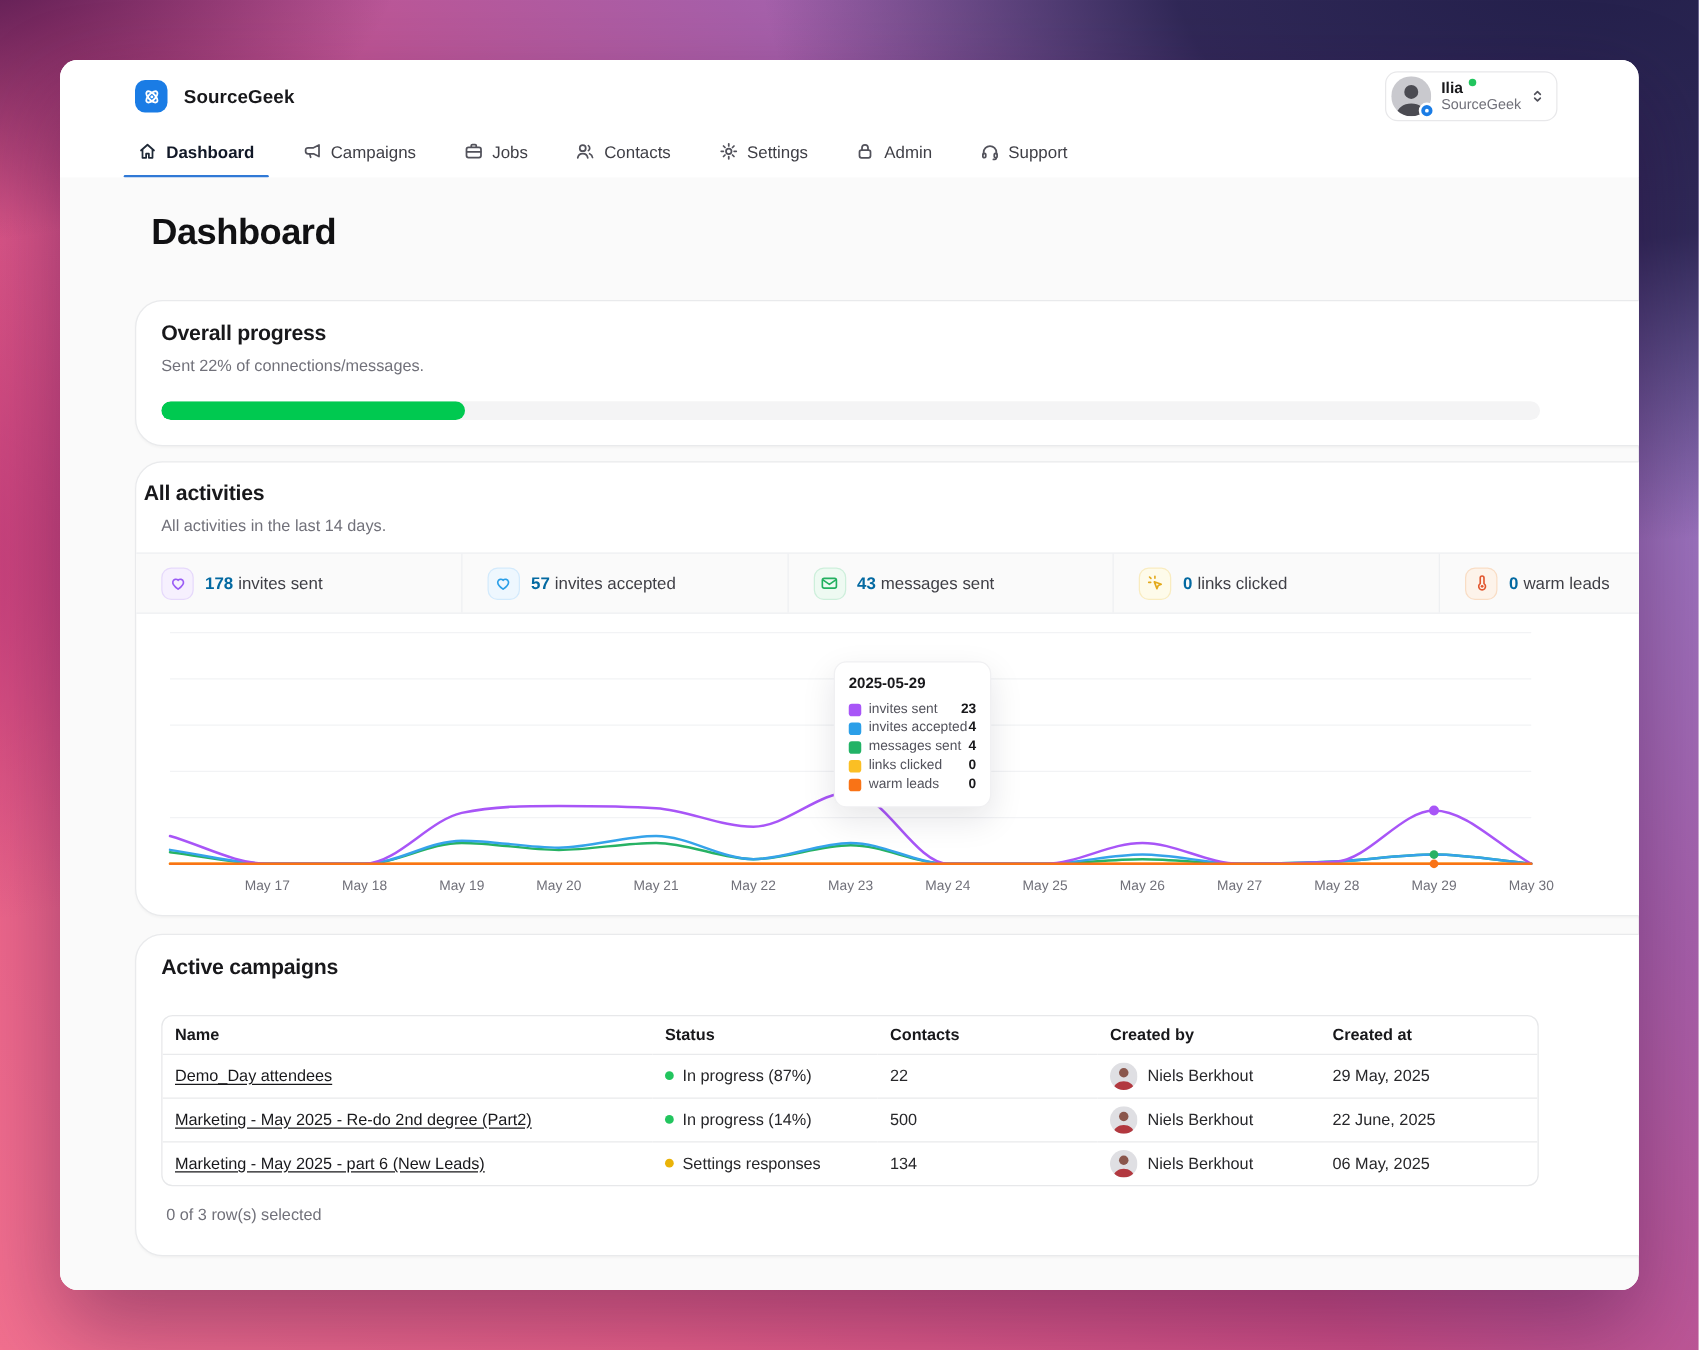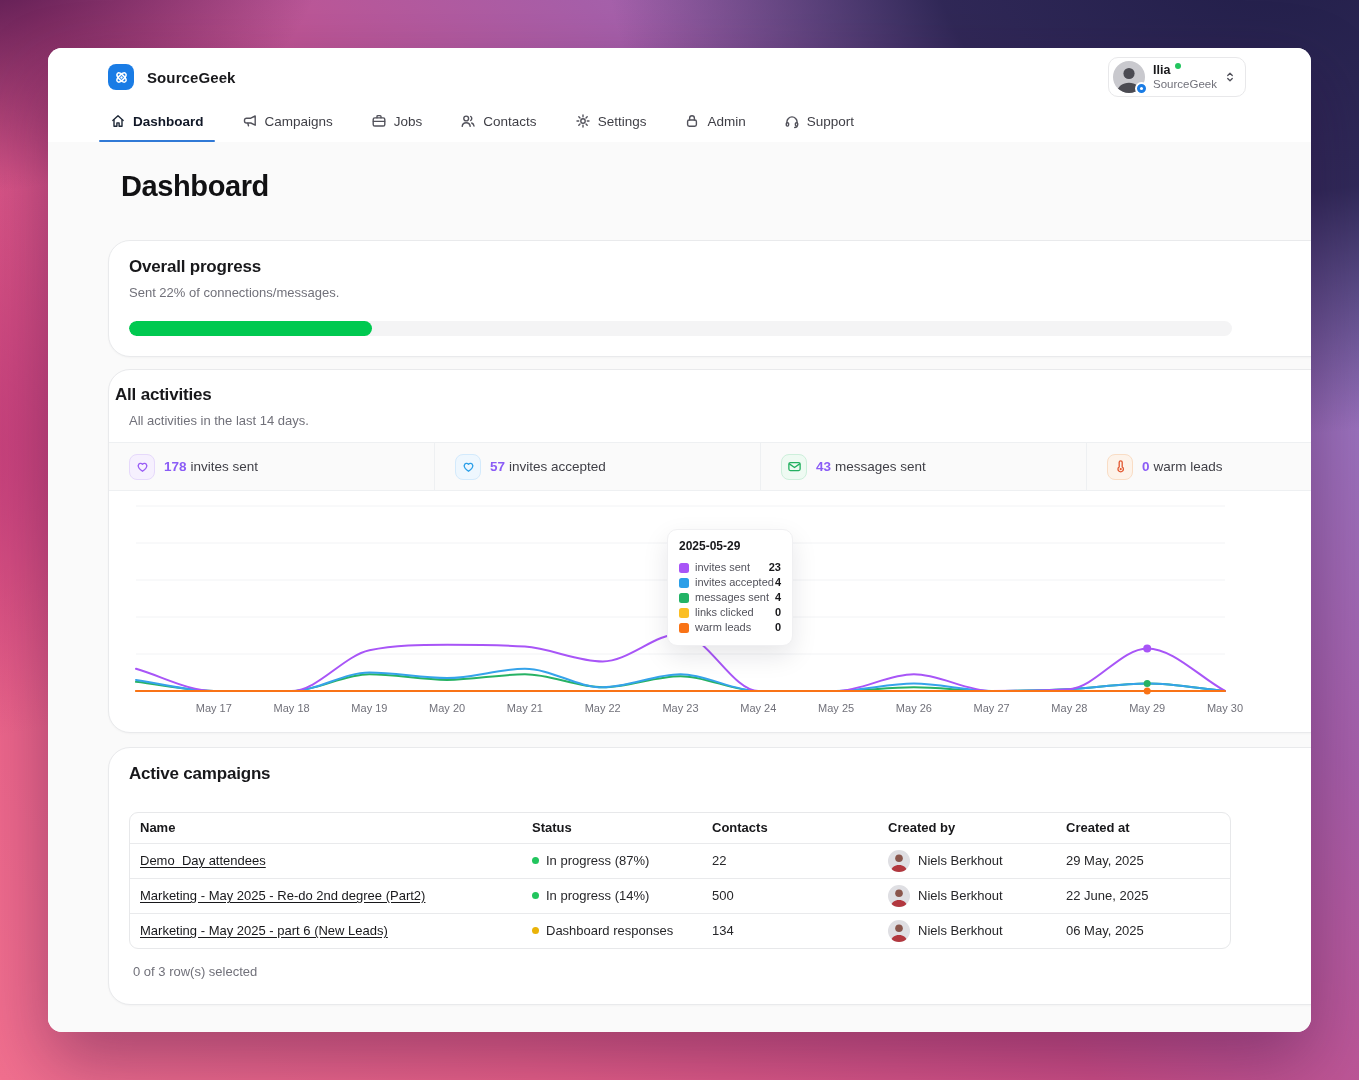--- a/index.html
+++ b/index.html
@@ -63,21 +63,21 @@
   
   #card-activities{ top:227px; height:364px; }
   #card-activities h2{ position:absolute; left:6px; top:15px; }
   #card-activities .sub{ position:absolute; left:20px; top:43px; }
   .stats-band{ position:absolute; left:0; right:0; top:72px; height:49px; background:#fafafa;
     border-top:1px solid #eef0f2; border-bottom:1px solid #eef0f2; display:flex; }
   .stat-cell{ flex:1; display:flex; align-items:center; gap:9px; padding-left:20px; }
   .stat-cell + .stat-cell{ border-left:1px solid #eef0f2; }
   .stat-ic{ width:26px; height:26px; border-radius:8px; border:1px solid; display:flex; align-items:center; justify-content:center; }
   .stat-text{ font-size:13.5px; color:#3f3f46; }
-  .stat-text b{ color:#8b5cf6; font-weight:700; margin-right:4px; }
+  .stat-text b{ color:#0369a1; font-weight:700; margin-right:4px; }
   .chart-wrap{ position:absolute; left:27px; top:136px; width:1089px; height:212px; }
   .chart-tooltip{ position:absolute; left:531px; top:23px; width:126px; background:#fff; border:1px solid #f0f0f2;
     border-radius:10px; box-shadow:0 10px 26px rgba(20,20,40,.10); padding:9px 11px 10px; }
   .ct-title{ font-size:12px; font-weight:700; color:#18181b; margin-bottom:7px; }
   .ct-row{ display:flex; align-items:center; font-size:11px; color:#52525b; line-height:15px; }
   .ct-row .sq{ width:10px; height:10px; border-radius:2.5px; margin-right:6px; flex:0 0 10px; }
   .ct-row .lbl{ flex:1; }
   .ct-row .val{ font-weight:700; color:#18181b; }
   
   #card-campaigns{ top:605px; height:258px; }
@@ -250,20 +250,29 @@
               <span class="stat-text"><b>57</b>invites accepted</span>
             </div>
             <div class="stat-cell">
               <span class="stat-ic" style="background:#eefaf2;border-color:#cdefdb;color:#23b060">
                 <svg width="15" height="15" viewBox="0 0 16 16" fill="none" stroke="currentColor" stroke-width="1.4" stroke-linecap="round" stroke-linejoin="round">
                   <rect x="2" y="3.9" width="12" height="8.4" rx="1.6"></rect>
                   <path d="M2.5 5.2 8 9.1l5.5-3.9"></path>
                 </svg>
               </span>
               <span class="stat-text"><b>43</b>messages sent</span>
+            </div>
+            <div class="stat-cell">
+              <span class="stat-ic" style="background:#fefbea;border-color:#f9ecc0;color:#e3a91b">
+                <svg width="15" height="15" viewBox="0 0 16 16" fill="none" stroke="currentColor" stroke-width="1.4" stroke-linecap="round" stroke-linejoin="round">
+                  <path d="M6.9 6.9 12.8 9l-2.6 1.1L9.1 12.7z"></path>
+                  <path d="M2.8 2.8 4 4M7.4 2.1v1.7M2.1 7.4h1.7"></path>
+                </svg>
+              </span>
+              <span class="stat-text"><b>0</b>links clicked</span>
             </div>
             <div class="stat-cell">
               <span class="stat-ic" style="background:#fdf3ea;border-color:#f9ddc5;color:#e2572f">
                 <svg width="15" height="15" viewBox="0 0 16 16" fill="none" stroke="currentColor" stroke-width="1.4" stroke-linecap="round" stroke-linejoin="round">
                   <path d="M6.6 3.5a1.6 1.6 0 0 1 3.2 0v4.9a2.9 2.9 0 1 1-3.2 0z"></path>
                   <circle cx="8.2" cy="10.7" r="1.2" fill="currentColor" stroke="none"></circle>
                 </svg>
               </span>
               <span class="stat-text"><b>0</b>warm leads</span>
             </div>
@@ -392,21 +401,21 @@
                       <span>Niels Berkhout</span>
                     </span>
                   </td>
                   <td>22 June, 2025</td>
                 </tr>
                 <tr>
                   <td class="name"><a>Marketing - May 2025 - part 6 (New Leads)</a></td>
                   <td>
                     <span class="status-cell">
                       <span class="status-dot" style="background:#eab308"></span>
-                      <span>Dashboard responses</span>
+                      <span>Settings responses</span>
                     </span>
                   </td>
                   <td>134</td>
                   <td>
                     <span class="creator">
                       <svg class="cav" width="22" height="22" viewBox="0 0 22 22">
                         <rect width="22" height="22" fill="#dfdfe3"></rect>
                         <circle cx="11" cy="8.2" r="3.8" fill="#8a564c"></circle>
                         <path d="M2.5 22c.8-4.8 4.2-7 8.5-7s7.7 2.2 8.5 7z" fill="#b2383f"></path>
                       </svg>

